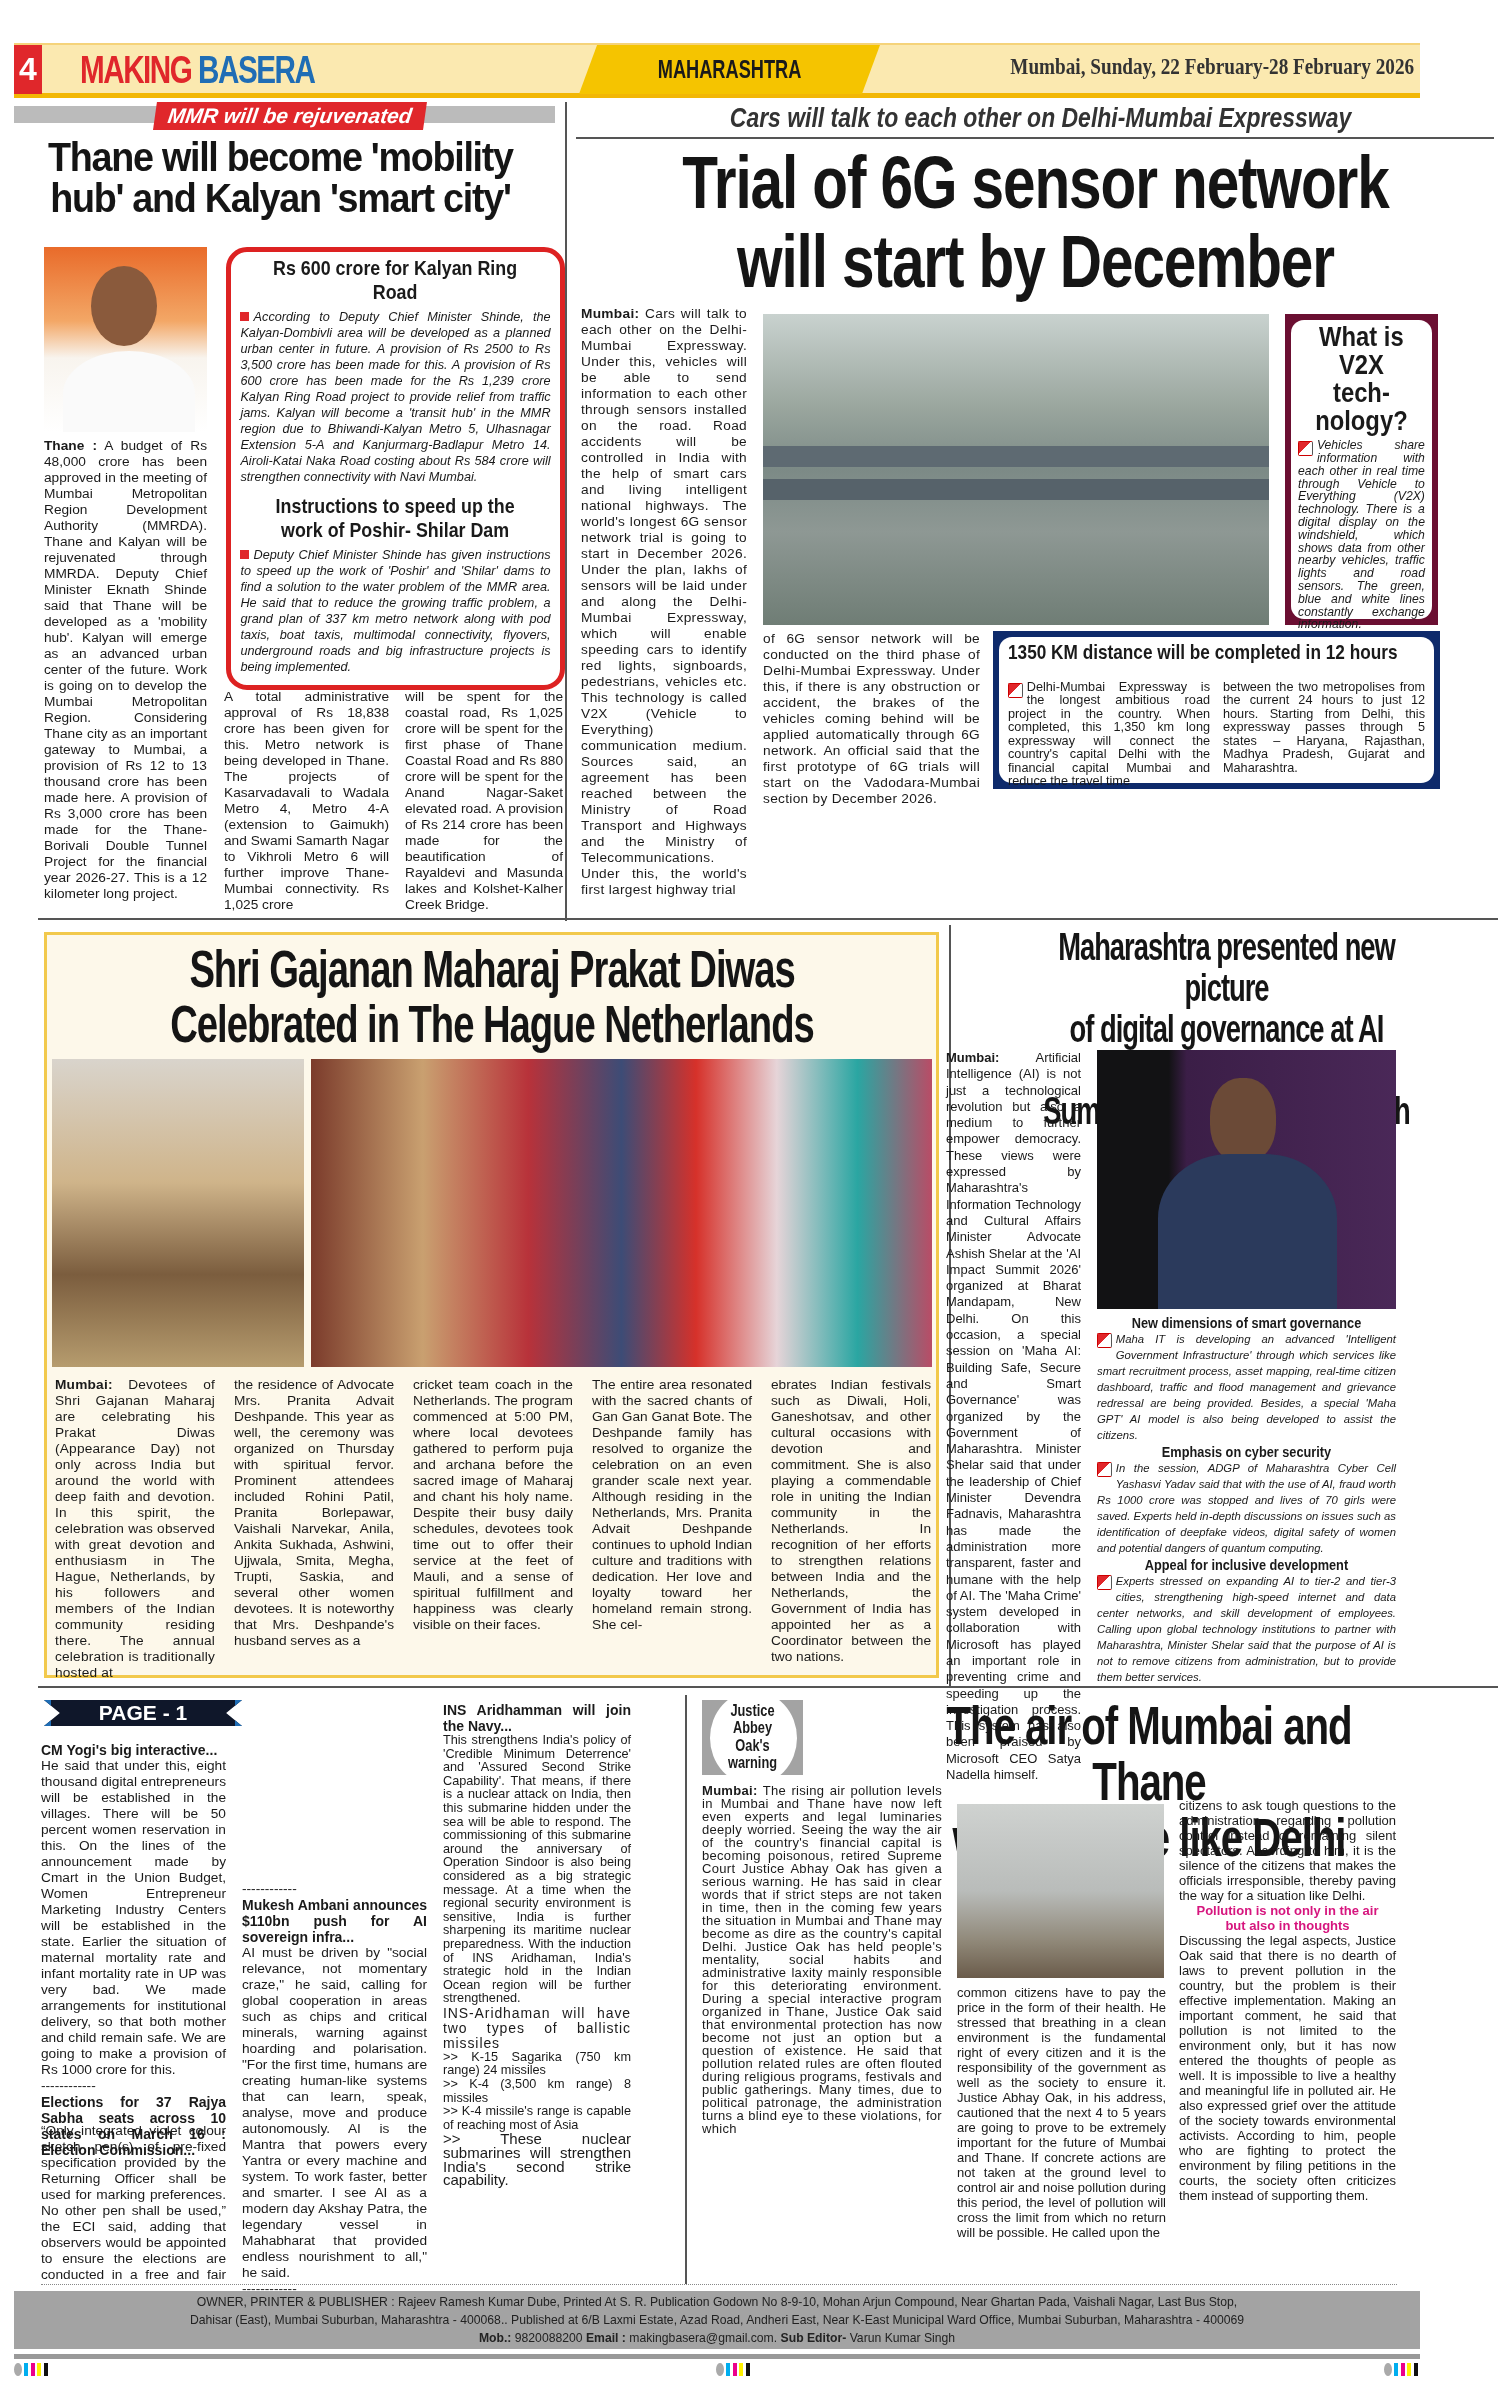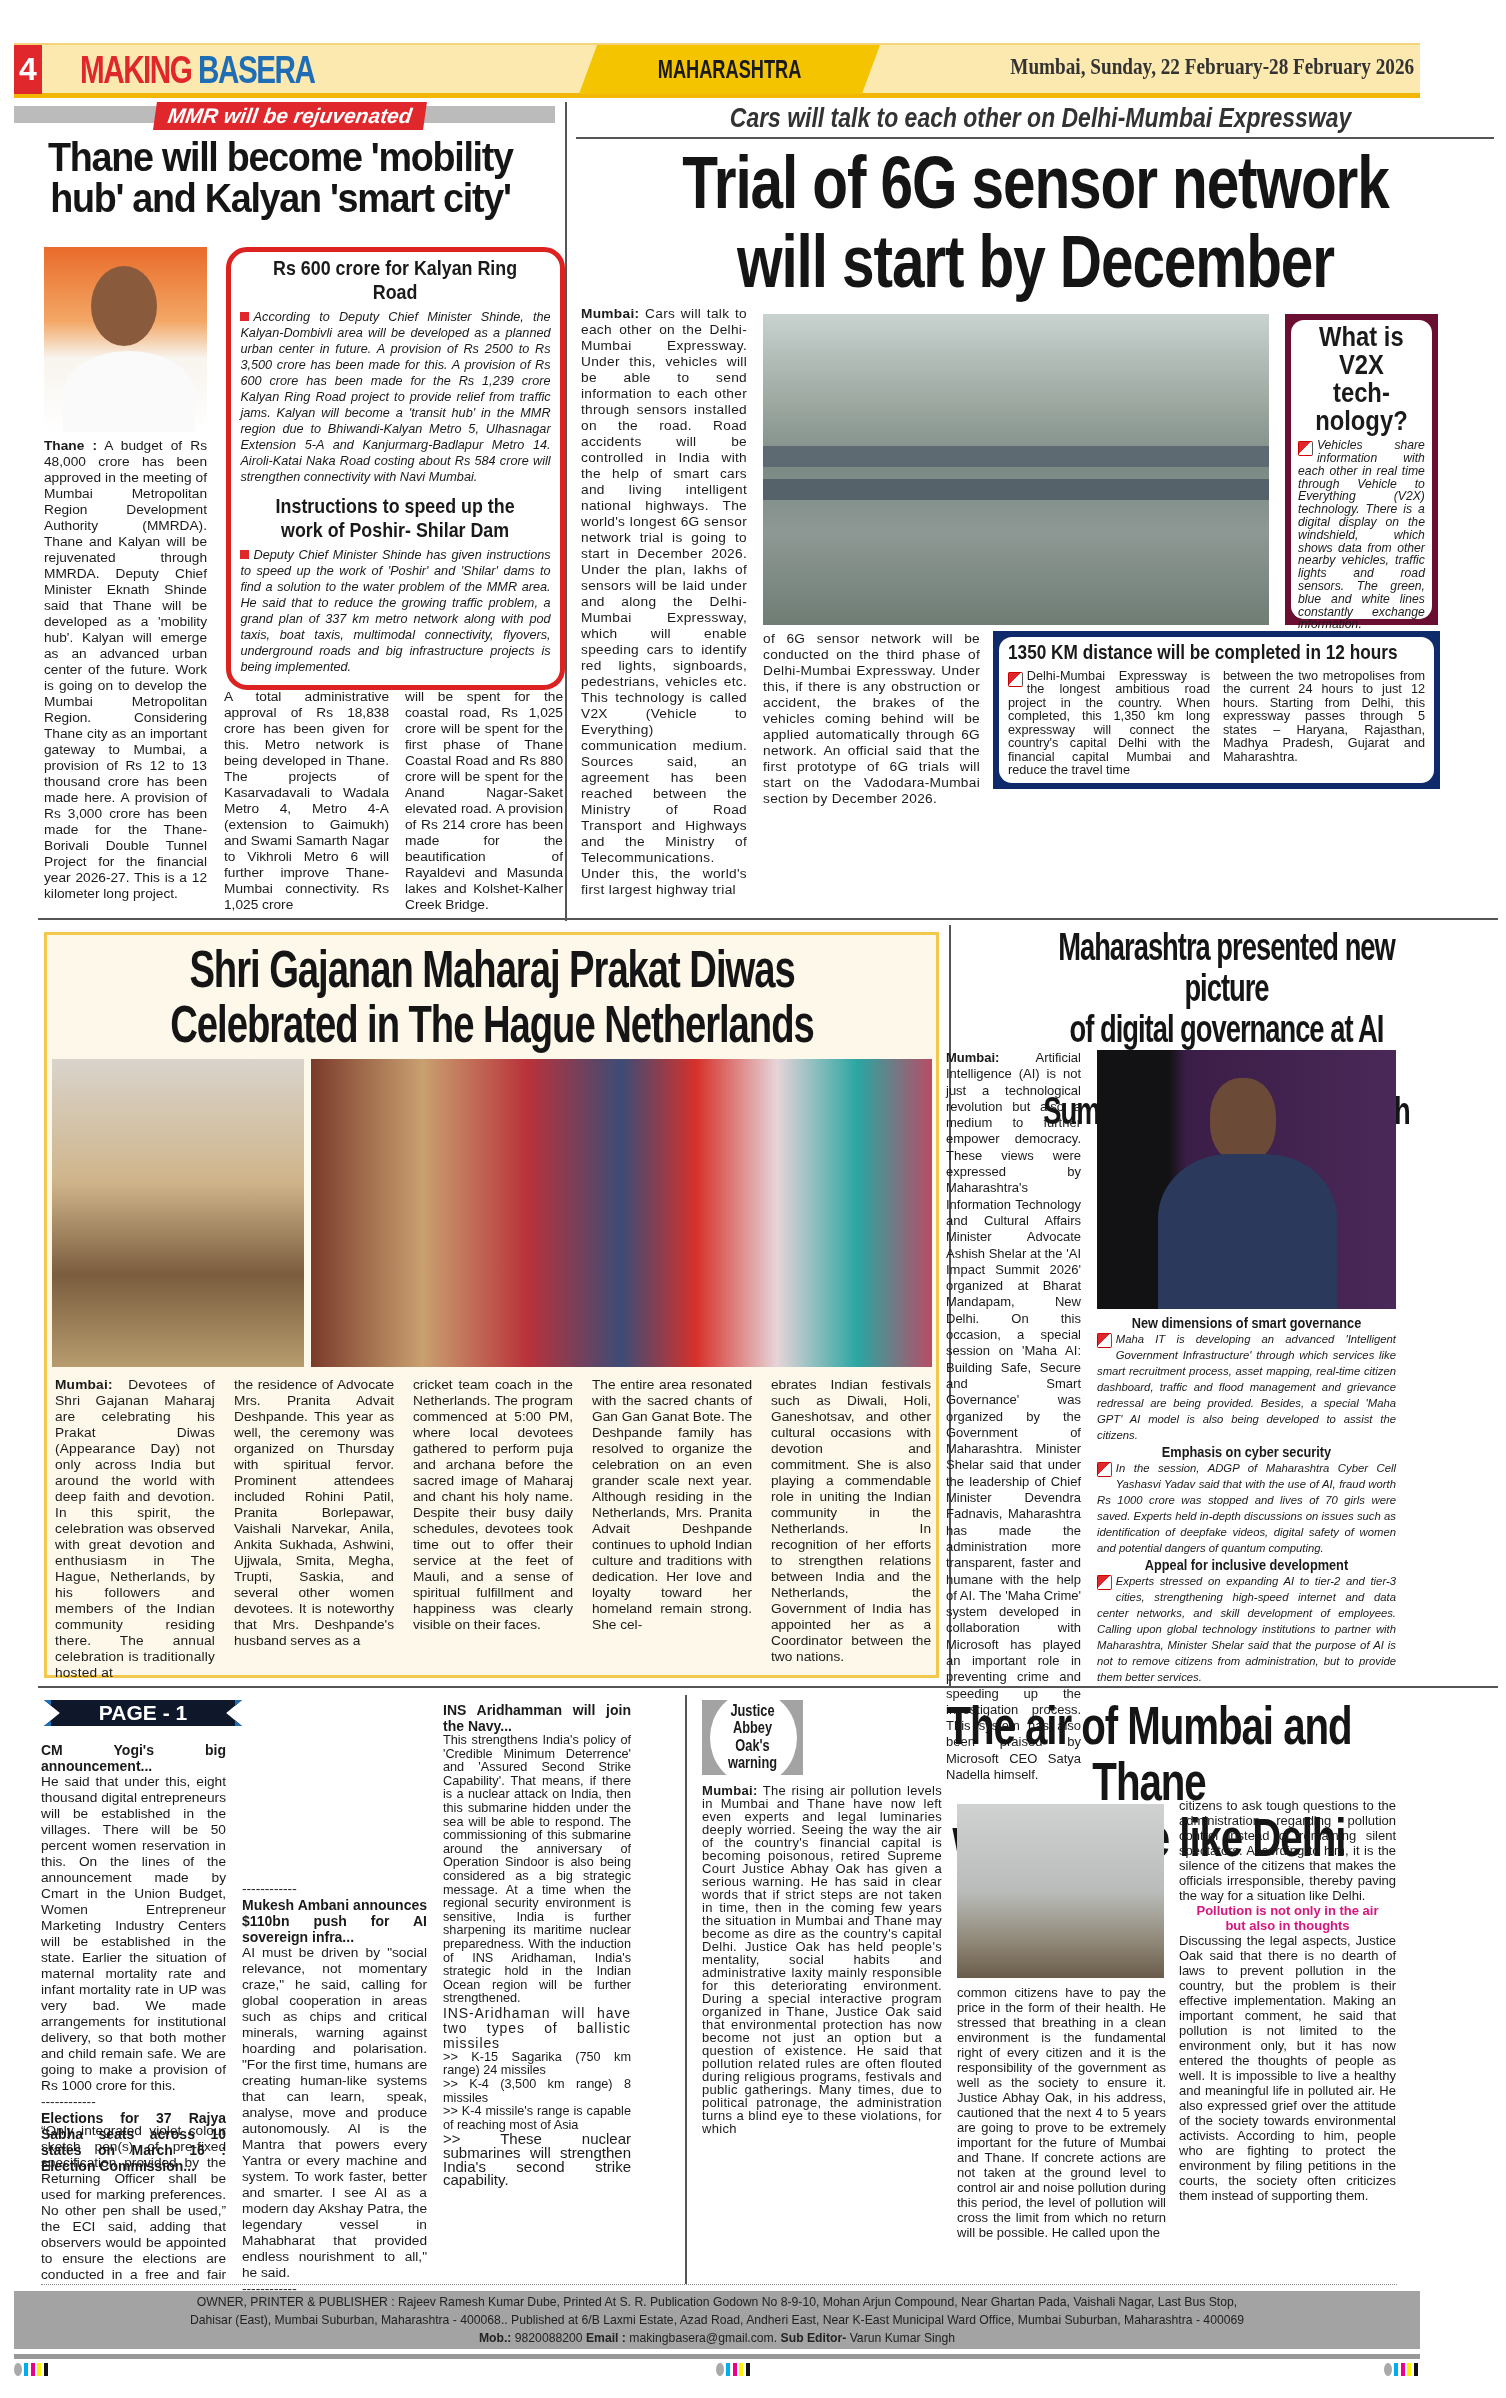--- a/index.html
+++ b/index.html
@@ -89,21 +89,21 @@
       <div>V2X tech-</div>
       <div>nology?</div>
     </div>
     <p class="ital" style="font-size:12.2px;line-height:12.8px;margin-top:3.8px"><span class="flag"></span><span>Vehicles share information with each other in real time through Vehicle to Everything (V2X) technology. There is a digital display on the windshield, which shows data from other nearby vehicles, traffic lights and road sensors. The green, blue and white lines constantly exchange information.</span></p>
   </div>
 </div>
 
 <div class="abs" style="left:993px;top:631px;width:447px;height:158px;background:#0e2a6b;padding:5.6px">
   <div style="background:#fff;border-radius:13px;height:100%;padding:3.8px 9.4px">
     <div class="sub" style="font-size:21px;line-height:24.5px;white-space:nowrap;transform:scaleX(.82);transform-origin:left">1350 KM distance will be completed in 12 hours</div>
-    <div style="display:flex;gap:13px;margin-top:5px">
+    <div style="display:flex;gap:13px;margin-top:16px">
       <p class="body" style="flex:1;font-size:12.7px;line-height:13.5px"><span class="flag"></span><span>Delhi-Mumbai Expressway is the longest ambitious road project in the country. When completed, this 1,350 km long expressway will connect the country's capital Delhi with the financial capital Mumbai and reduce the travel time</span></p>
       <p class="body" style="flex:1;font-size:12.7px;line-height:13.5px">between the two metropolises from the current 24 hours to just 12 hours. Starting from Delhi, this expressway passes through 5 states – Haryana, Rajasthan, Madhya Pradesh, Gujarat and Maharashtra.</p>
     </div>
   </div>
 </div>
 
 <div class="abs rule" style="left:38px;top:918px;width:1460px"></div>
 
 <div class="abs" style="left:44px;top:932px;width:895px;height:746px;background:#fdf8ea;border:3.8px solid #f2c94c"></div>
 <div class="abs headline" style="left:52px;top:942px;width:880px;font-size:51px;line-height:55px;transform:scaleX(.75);transform-origin:center">
@@ -137,21 +137,21 @@
   <div class="sub" style="font-size:15px;transform:scaleX(.85)">Emphasis on cyber security</div>
   <p class="ital" style="font-size:11.3px;line-height:16px"><span class="flag"></span><span>In the session, ADGP of Maharashtra Cyber Cell Yashasvi Yadav said that with the use of AI, fraud worth Rs 1000 crore was stopped and lives of 70 girls were saved. Experts held in-depth discussions on issues such as identification of deepfake videos, digital safety of women and potential dangers of quantum computing.</span></p>
   <div class="sub" style="font-size:15px;transform:scaleX(.85)">Appeal for inclusive development</div>
   <p class="ital" style="font-size:11.3px;line-height:16px"><span class="flag"></span><span>Experts stressed on expanding AI to tier-2 and tier-3 cities, strengthening high-speed internet and data center networks, and skill development of employees. Calling upon global technology institutions to partner with Maharashtra, Minister Shelar said that the purpose of AI is not to remove citizens from administration, but to provide them better services.</span></p>
 </div>
 
 <div class="abs rule" style="left:38px;top:1686px;width:1460px"></div>
 
 <div class="abs" style="left:44px;top:1700px;width:198px;height:26px;background:#0f172a;clip-path:polygon(0 0,100% 0,92% 50%,100% 100%,0 100%,8% 50%);display:flex;align-items:center;justify-content:center;color:#fff;font-weight:bold;font-size:21px;border-left:7.5px solid #1f6db5;border-right:7.5px solid #1f6db5">PAGE - 1</div>
 <div class="abs" style="left:41px;top:1742px;width:185px">
-  <div class="body" style="font-weight:bold;font-size:14px">CM Yogi's big announcement...</div>
+  <div class="body" style="font-weight:bold;font-size:14px">CM Yogi's big interactive...</div>
   <p class="body">He said that under this, eight thousand digital entrepreneurs will be established in the villages. There will be 50 percent women reservation in this. On the lines of the announcement made by Cmart in the Union Budget, Women Entrepreneur Marketing Industry Centers will be established in the state. Earlier the situation of maternal mortality rate and infant mortality rate in UP was very bad. We made arrangements for institutional delivery, so that both mother and child remain safe. We are going to make a provision of Rs 1000 crore for this.</p>
   <div class="body">------------</div>
   <div class="body" style="font-weight:bold;font-size:14px">Elections for 37 Rajya Sabha seats across 10 states on March 16 : Election Commission...</div>
 </div>
 <p class="abs body" style="left:41px;top:2123px;width:185px;height:162px;overflow:hidden">“Only integrated violet colour sketch pen(s) of pre-fixed specification provided by the Returning Officer shall be used for marking preferences. No other pen shall be used,” the ECI said, adding that observers would be appointed to ensure the elections are conducted in a free and fair manner. The outcome of the March polls will depend on the current numerical strength of political parties in the respective state Assemblies and could result in marginal changes in the composition of the Upper House.</p>
 <div class="abs" style="left:242px;top:1702px;width:185px">
   <div class="body" style="height:179px;overflow:hidden"></div>
   <div class="body">------------</div>
   <div class="body" style="font-weight:bold;font-size:14px">Mukesh Ambani announces $110bn push for AI sovereign infra...</div>
   <p class="body">AI must be driven by "social relevance, not momentary craze," he said, calling for global cooperation in areas such as chips and critical minerals, warning against hoarding and polarisation. "For the first time, humans are creating human-like systems that can learn, speak, analyse, move and produce autonomously. AI is the Mantra that powers every Yantra or every machine and system. To work faster, better and smarter. I see AI as a modern day Akshay Patra, the legendary vessel in Mahabharat that provided endless nourishment to all," he said.</p>

